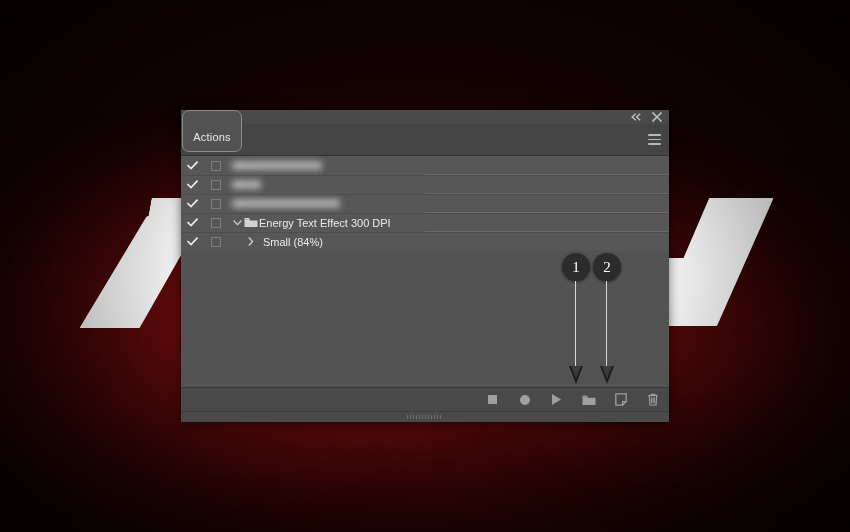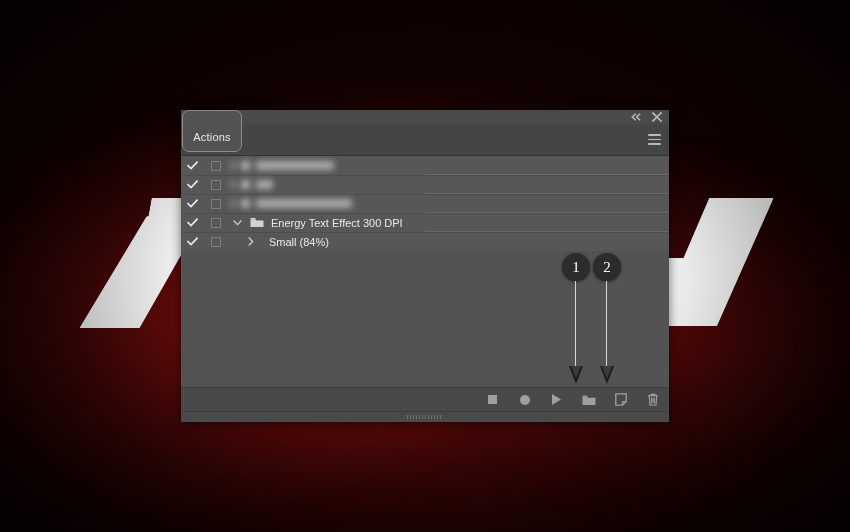--- a/index.html
+++ b/index.html
@@ -217,21 +217,21 @@
   .chk-sq {
     width: 10px;
     height: 10px;
     border: 1px solid #7e7e7e;
     box-sizing: border-box;
   }
   .cell-body {
     flex: 1 1 auto;
     display: flex;
     align-items: center;
-    gap: 6px;
+    gap: 0;
     min-width: 0;
     padding-left: 2px;
   }
   .twisty {
     width: 13px;
     flex: 0 0 13px;
     display: flex;
     align-items: center;
     justify-content: center;
     color: #cfcfcf;

